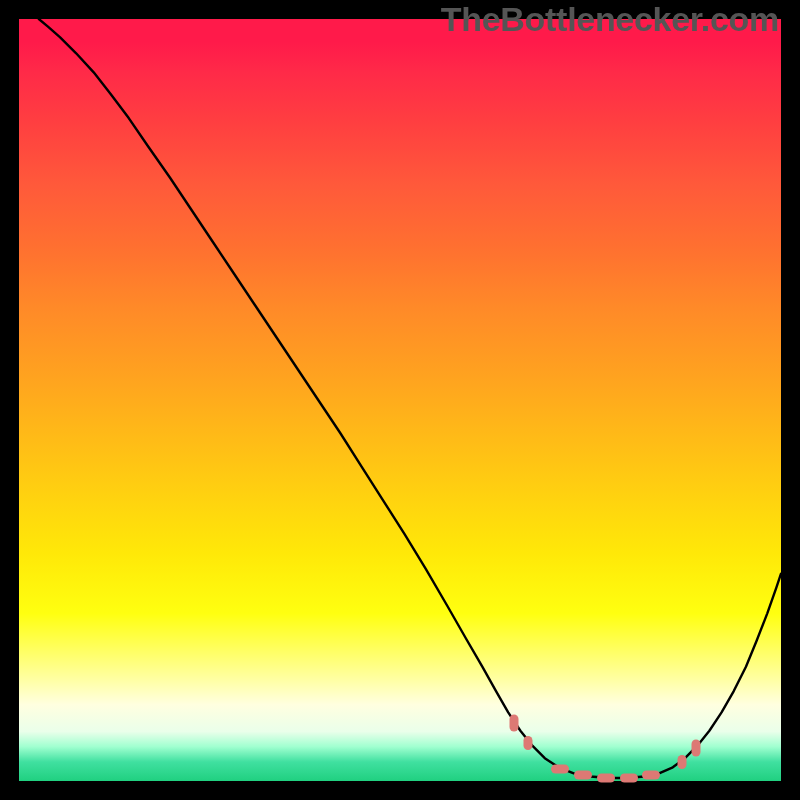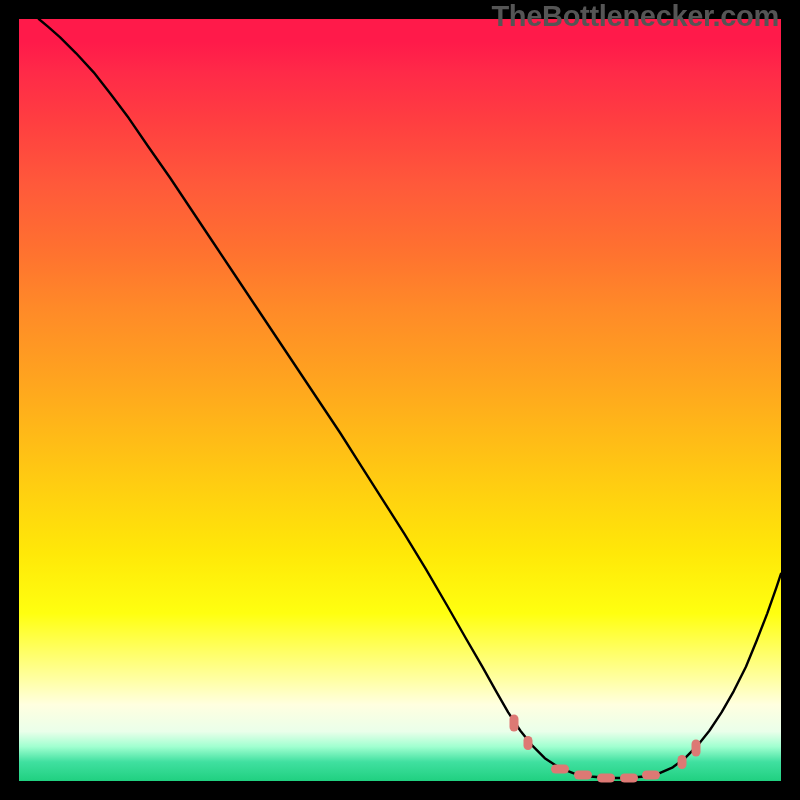--- a/index.html
+++ b/index.html
@@ -4,21 +4,21 @@
 <style>
   * { margin: 0; padding: 0; box-sizing: border-box; }
   body { width: 800px; height: 800px; background: #000; font-family: Arial, sans-serif; position: relative; }
   .container { width: 800px; height: 800px; position: relative; }
   .plot-area { position: absolute; left: 19px; top: 19px; width: 762px; height: 762px; }
   .gradient-bg { position: absolute; inset: 0; background: linear-gradient(to bottom,
     #ff1a4a 0%, #ff1a4a 3%, #ff2a48 7%, #ff4040 14%, #ff5a3a 22%, #ff7030 30%,
     #ff8a28 38%, #ffa020 46%, #ffb818 54%, #ffd010 62%, #ffe808 70%, #ffff10 78%,
     #ffffa0 86.5%, #ffffe0 90%, #eaffea 93.5%, #a0ffd0 95.5%, #40e0a0 97.5%, #20d080 100%);
     z-index: 1; }
-  .watermark { position: absolute; top: 0; right: 21px; font-size: 29px; font-weight: 700; color: #555555; font-family: Helvetica, Arial, sans-serif; letter-spacing: -0.3px; z-index: 3; }
+  .watermark { position: absolute; top: 0; right: 21px; font-size: 34px; font-weight: 700; color: #555555; font-family: Helvetica, Arial, sans-serif; letter-spacing: -0.3px; z-index: 3; }
   .curve { position: absolute; inset: 0; z-index: 2; }
   .markers { position: absolute; inset: 0; z-index: 2; }
   .marker { position: absolute; background: #dd7974; transform: translate(-50%, -50%); }
 </style>
 </head>
 <body>
 <div class="container">
   <div class="watermark">TheBottlenecker.com</div>
   <div class="plot-area">
     <div class="gradient-bg"></div>

